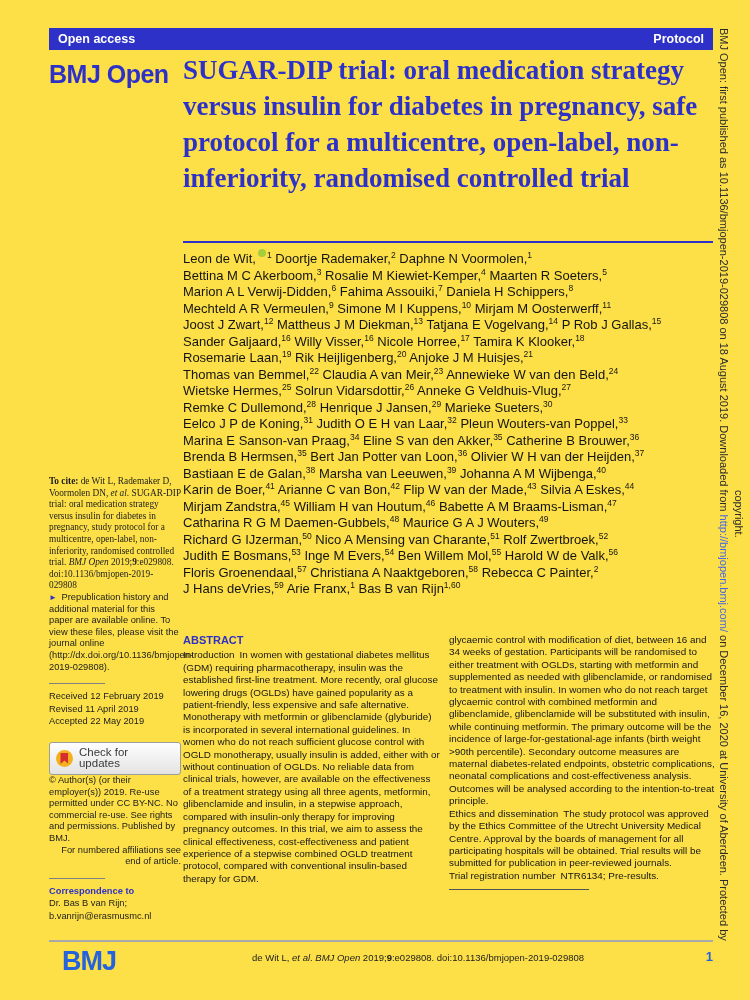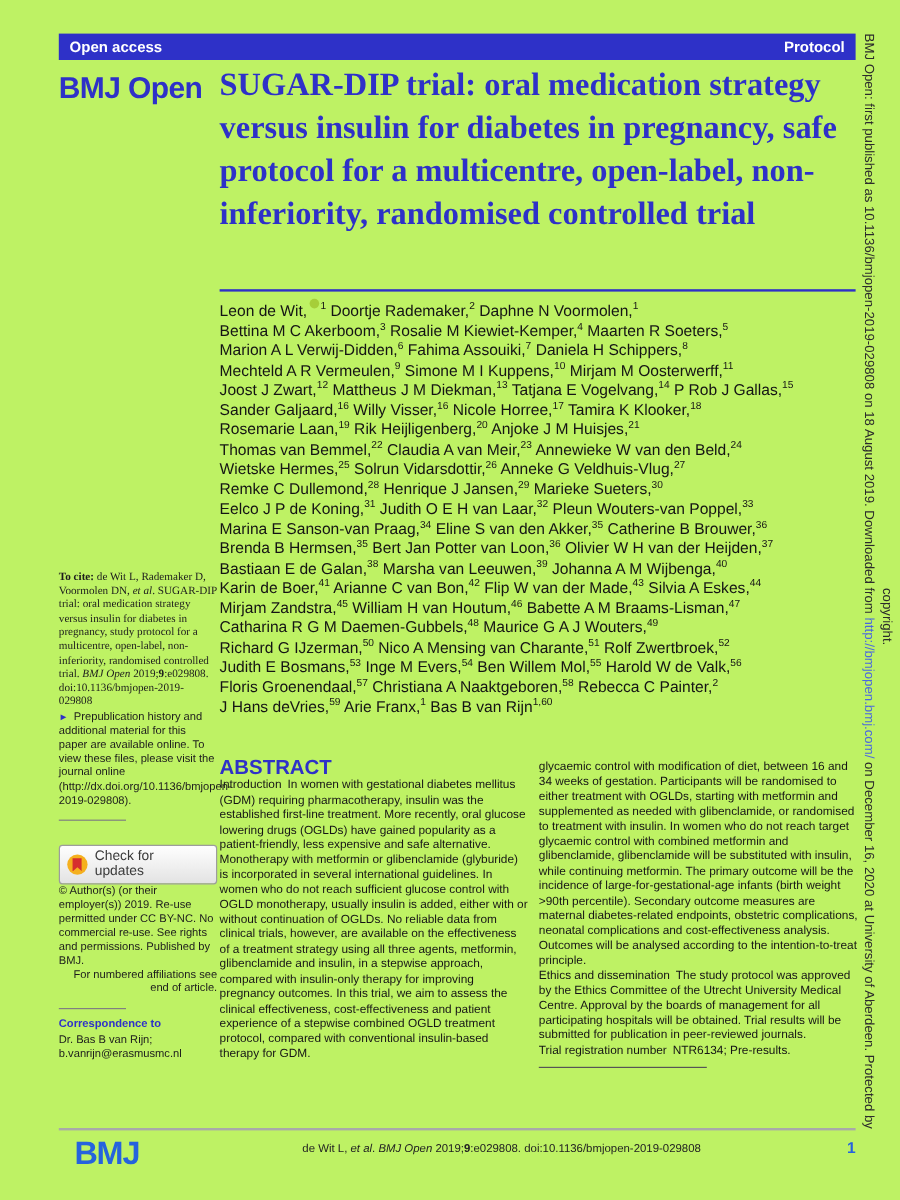--- a/index.html
+++ b/index.html
@@ -2,21 +2,21 @@
 <html><head>
 <meta charset="utf-8">
 <style>
   :root{
     --bmj-blue:#2e31c8;
     --bright-blue:#2563dd;
     --link-blue:#4a67e0;
     --ink:#1a1a1a;
   }
   html,body{margin:0;padding:0;background:#fff;}
-  .page{position:relative;width:750px;height:1000px;background:#bef264;overflow:hidden;
+  .page{position:relative;width:750px;height:1000px;background:#fde047;overflow:hidden;
         font-family:"Liberation Sans",sans-serif;color:var(--ink);}
 
   
   .topbar{position:absolute;left:49px;top:28px;width:664px;height:22px;background:var(--bmj-blue);
           color:#fff;display:flex;justify-content:space-between;align-items:center;
           padding:0 9px;box-sizing:border-box;font-size:12.5px;font-weight:bold;}
   .journal-logo{position:absolute;left:49px;top:60px;font-size:25px;font-weight:bold;
           color:var(--bmj-blue);letter-spacing:-0.5px;}
 
   
@@ -46,21 +46,21 @@
   .copyright{margin-top:14px;}
   .affil{margin-top:7px;text-align:right;}
   .corr-head{margin-top:8px;font-weight:bold;color:var(--bmj-blue);}
   .corr div{margin-top:1px;}
 
   
   .abstract{position:absolute;left:183px;top:634px;width:532px;display:flex;gap:8px;}
   .abs-col{font-size:9.9px;line-height:12.4px;color:#151515;}
   .col1{width:258px;}
   .col2{width:266px;}
-  .abs-head{margin:0 0 3px 0;font-size:17px;font-weight:bold;color:var(--bmj-blue);}
+  .abs-head{margin:0 0 3px 0;font-size:11px;font-weight:bold;color:var(--bmj-blue);}
   .abs-p{margin:0;}
   .abs-label{font-weight:normal;margin-top:39px;}
   .short-rule{width:140px;height:1px;background:#555;margin-top:7px;}
 
   
   .footer-rule{position:absolute;left:49px;top:940px;width:664px;height:2px;background:#a9a9a9;}
   .bmj-logo{position:absolute;left:62px;top:946px;font-size:27px;font-weight:bold;
             color:var(--bright-blue);letter-spacing:-1px;}
   .foot-cite{position:absolute;left:183px;top:952px;width:470px;margin:0;text-align:center;
              font-size:9.5px;color:#222;}
@@ -88,20 +88,25 @@
 
   <h1 class="title">SUGAR-DIP trial: oral medication strategy versus insulin for diabetes in pregnancy, safe protocol for a multicentre, open-label, non-inferiority, randomised controlled trial</h1>
   <div class="title-rule"></div>
 
   <div class="authors"><span>Leon de Wit,</span><span class="orcid"></span><sup>1</sup> <span>Doortje Rademaker,</span><sup>2</sup> <span>Daphne N Voormolen,</span><sup>1</sup> <br><span>Bettina M C Akerboom,</span><sup>3</sup> <span>Rosalie M Kiewiet-Kemper,</span><sup>4</sup> <span>Maarten R Soeters,</span><sup>5</sup> <br><span>Marion A L Verwij-Didden,</span><sup>6</sup> <span>Fahima Assouiki,</span><sup>7</sup> <span>Daniela H Schippers,</span><sup>8</sup> <br><span>Mechteld A R Vermeulen,</span><sup>9</sup> <span>Simone M I Kuppens,</span><sup>10</sup> <span>Mirjam M Oosterwerff,</span><sup>11</sup> <br><span>Joost J Zwart,</span><sup>12</sup> <span>Mattheus J M Diekman,</span><sup>13</sup> <span>Tatjana E Vogelvang,</span><sup>14</sup> <span>P Rob J Gallas,</span><sup>15</sup> <br><span>Sander Galjaard,</span><sup>16</sup> <span>Willy Visser,</span><sup>16</sup> <span>Nicole Horree,</span><sup>17</sup> <span>Tamira K Klooker,</span><sup>18</sup> <br><span>Rosemarie Laan,</span><sup>19</sup> <span>Rik Heijligenberg,</span><sup>20</sup> <span>Anjoke J M Huisjes,</span><sup>21</sup> <br><span>Thomas van Bemmel,</span><sup>22</sup> <span>Claudia A van Meir,</span><sup>23</sup> <span>Annewieke W van den Beld,</span><sup>24</sup> <br><span>Wietske Hermes,</span><sup>25</sup> <span>Solrun Vidarsdottir,</span><sup>26</sup> <span>Anneke G Veldhuis-Vlug,</span><sup>27</sup> <br><span>Remke C Dullemond,</span><sup>28</sup> <span>Henrique J Jansen,</span><sup>29</sup> <span>Marieke Sueters,</span><sup>30</sup> <br><span>Eelco J P de Koning,</span><sup>31</sup> <span>Judith O E H van Laar,</span><sup>32</sup> <span>Pleun Wouters-van Poppel,</span><sup>33</sup> <br><span>Marina E Sanson-van Praag,</span><sup>34</sup> <span>Eline S van den Akker,</span><sup>35</sup> <span>Catherine B Brouwer,</span><sup>36</sup> <br><span>Brenda B Hermsen,</span><sup>35</sup> <span>Bert Jan Potter van Loon,</span><sup>36</sup> <span>Olivier W H van der Heijden,</span><sup>37</sup> <br><span>Bastiaan E de Galan,</span><sup>38</sup> <span>Marsha van Leeuwen,</span><sup>39</sup> <span>Johanna A M Wijbenga,</span><sup>40</sup> <br><span>Karin de Boer,</span><sup>41</sup> <span>Arianne C van Bon,</span><sup>42</sup> <span>Flip W van der Made,</span><sup>43</sup> <span>Silvia A Eskes,</span><sup>44</sup> <br><span>Mirjam Zandstra,</span><sup>45</sup> <span>William H van Houtum,</span><sup>46</sup> <span>Babette A M Braams-Lisman,</span><sup>47</sup> <br><span>Catharina R G M Daemen-Gubbels,</span><sup>48</sup> <span>Maurice G A J Wouters,</span><sup>49</sup> <br><span>Richard G IJzerman,</span><sup>50</sup> <span>Nico A Mensing van Charante,</span><sup>51</sup> <span>Rolf Zwertbroek,</span><sup>52</sup> <br><span>Judith E Bosmans,</span><sup>53</sup> <span>Inge M Evers,</span><sup>54</sup> <span>Ben Willem Mol,</span><sup>55</sup> <span>Harold W de Valk,</span><sup>56</sup> <br><span>Floris Groenendaal,</span><sup>57</sup> <span>Christiana A Naaktgeboren,</span><sup>58</sup> <span>Rebecca C Painter,</span><sup>2</sup> <br><span>J Hans deVries,</span><sup>59</sup> <span>Arie Franx,</span><sup>1</sup> <span>Bas B van Rijn</span><sup>1,60</sup> </div>
 
   <aside class="sidebar">
     <p class="cite"><span style="font-weight: bold;">To cite: </span><span>de Wit L, Rademaker D, Voormolen DN, </span><span style="font-style: italic;">et al</span><span>. SUGAR-DIP trial: oral medication strategy versus insulin for diabetes in pregnancy, study protocol for a multicentre, open-label, non-inferiority, randomised controlled trial. </span><span style="font-style: italic;">BMJ Open</span><span> 2019;</span><span style="font-weight: bold;">9</span><span>:e029808. doi:10.1136/bmjopen-2019-029808</span></p>
     <p class="prepub"><span class="arrow">►</span> <span>Prepublication history and additional material for this paper are available online. To view these files, please visit the journal online (http://dx.doi.org/10.1136/bmjopen-2019-029808).</span></p>
     <div class="divider"></div>
+    <div class="dates">
+        <div>Received 12 February 2019</div>
+        <div>Revised 11 April 2019</div>
+        <div>Accepted 22 May 2019</div>
+      </div>
     <div class="updates-btn">
       <span class="cm-circle">
           <span class="cm-mark"></span>
         </span>
       <span>Check for updates</span>
     </div>
     <p class="copyright">© Author(s) (or their employer(s)) 2019. Re-use permitted under CC BY-NC. No commercial re-use. See rights and permissions. Published by BMJ.</p>
     <p class="affil">For numbered affiliations see end of article.</p>
     <div class="divider"></div>
     <p class="corr-head">Correspondence to</p>

